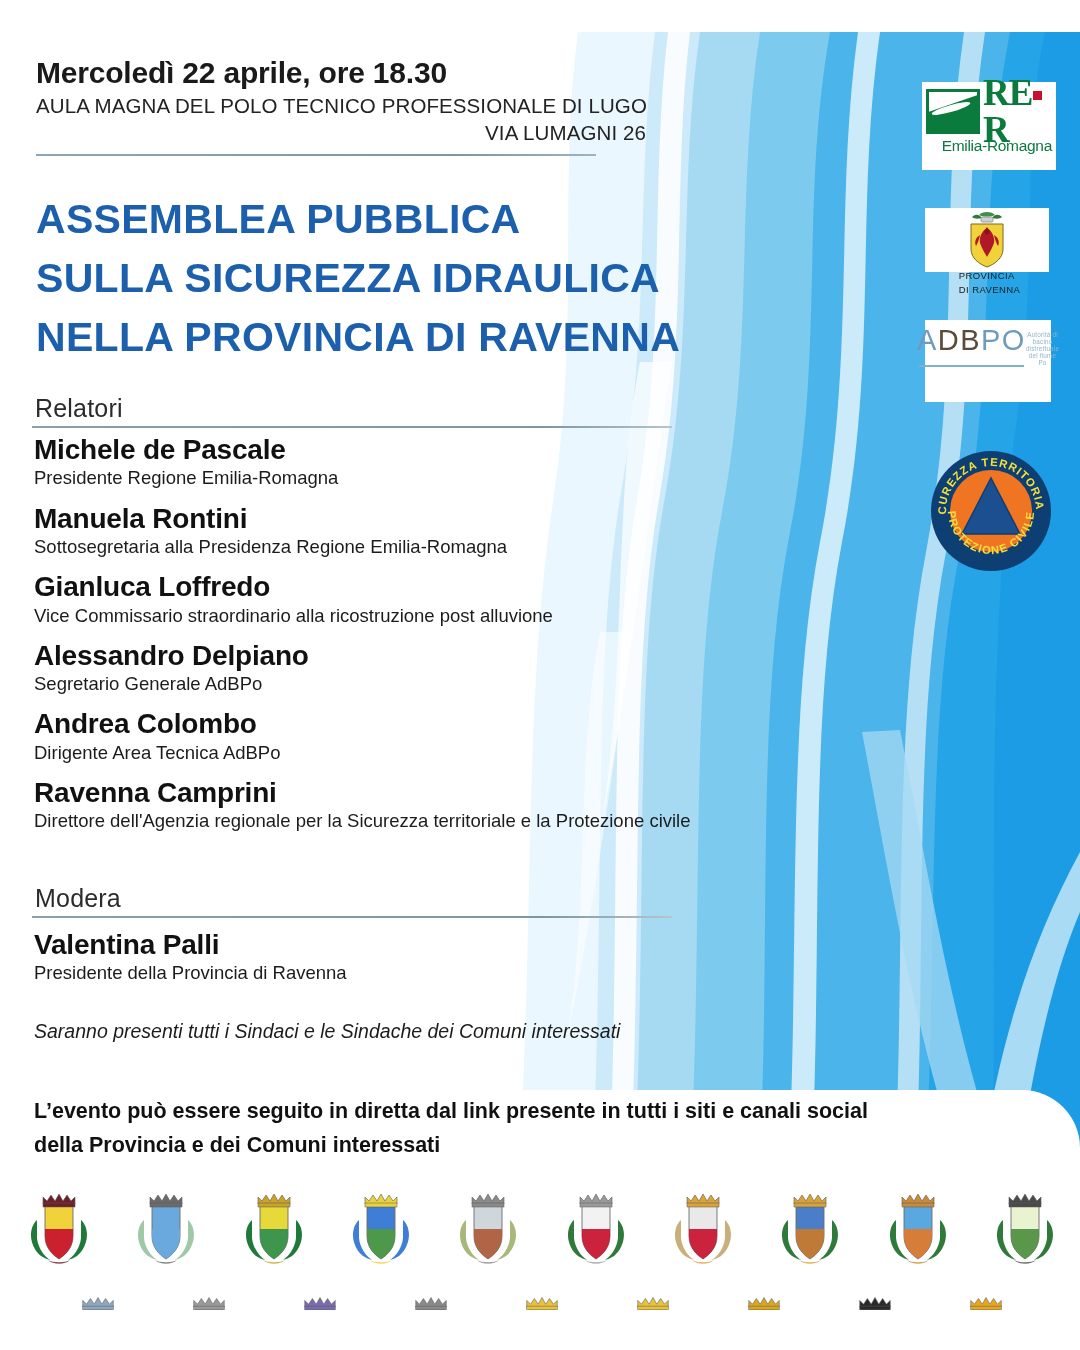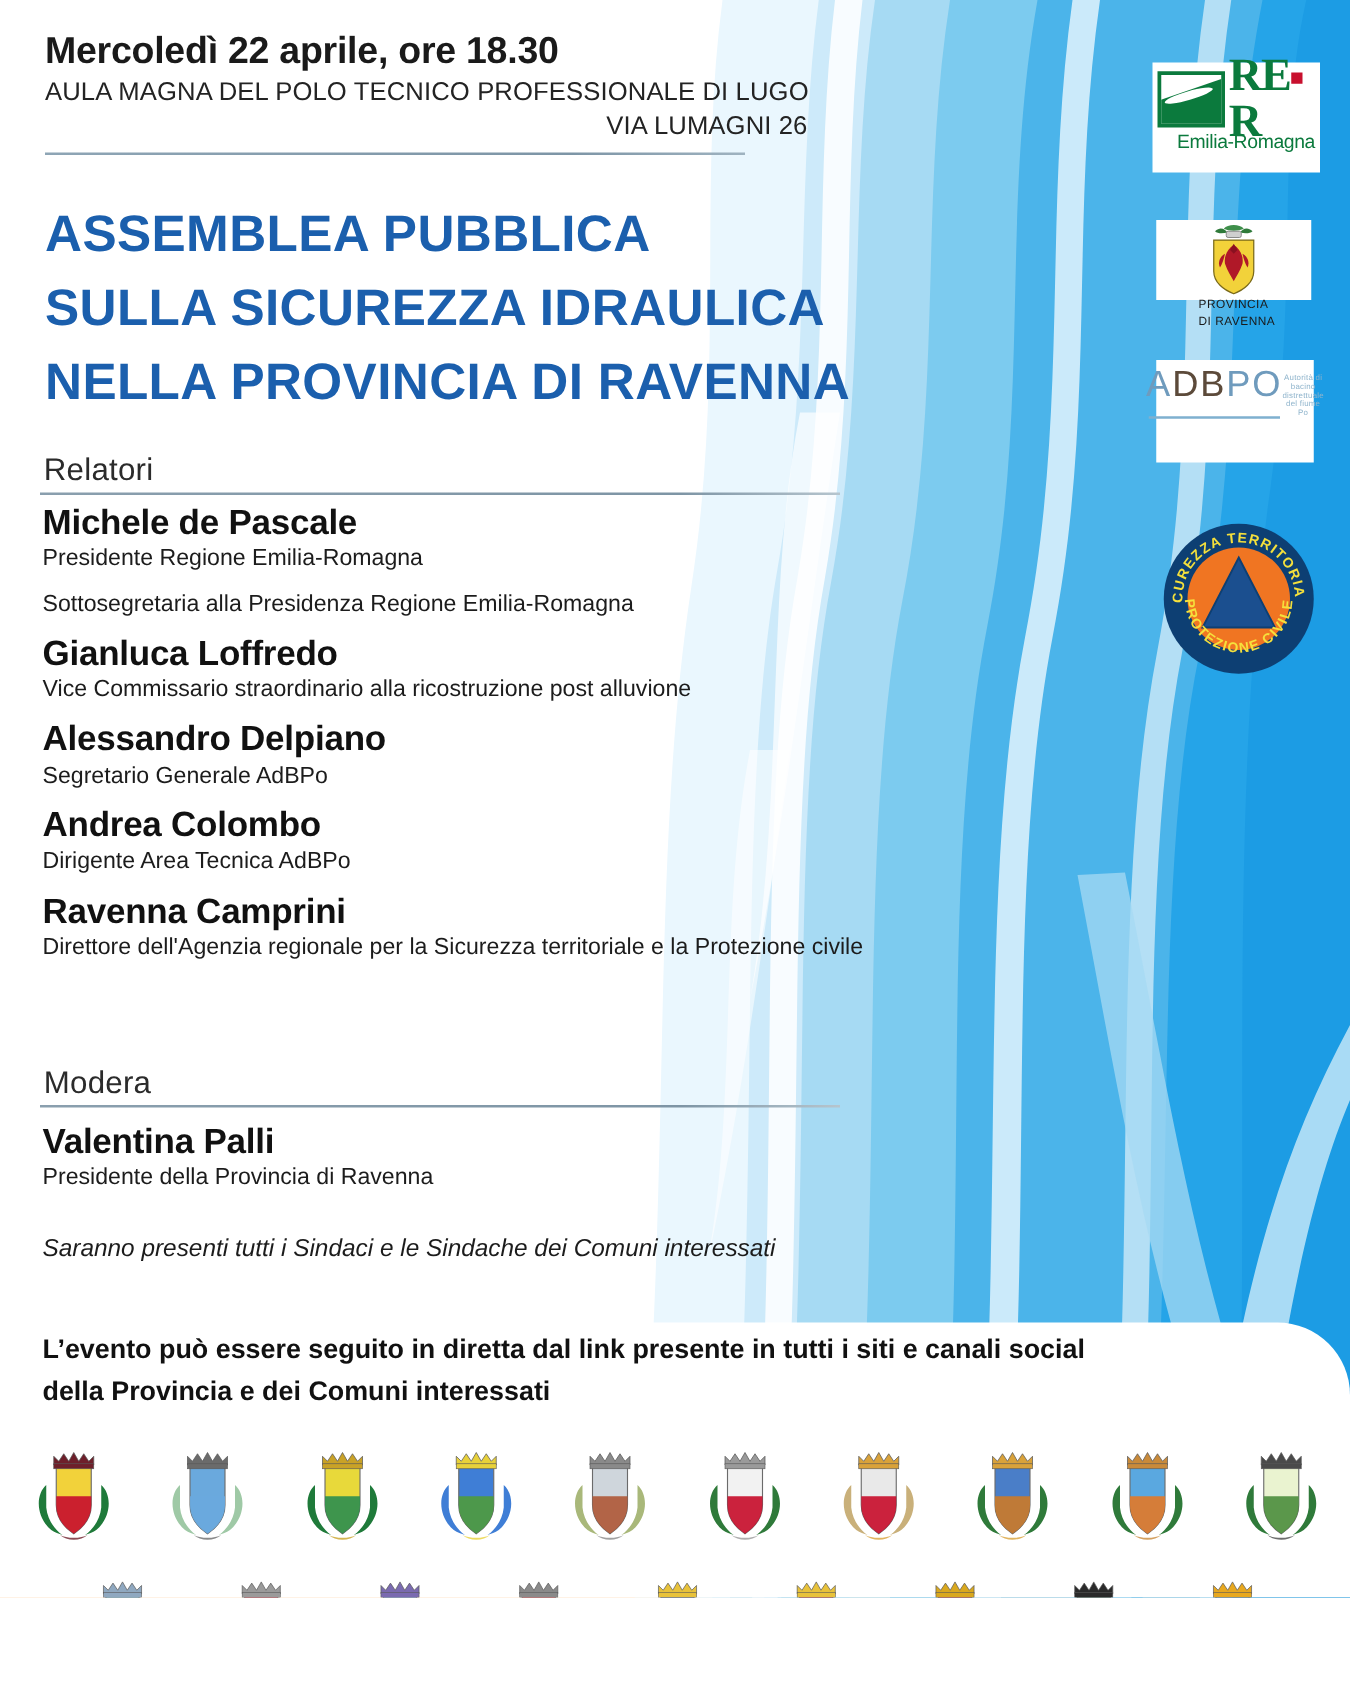--- a/index.html
+++ b/index.html
@@ -5,22 +5,23 @@
   * { box-sizing: border-box; margin: 0; padding: 0; }
   html, body {
     width: 1080px; height: 1350px;
     font-family: "Liberation Sans", sans-serif;
     background: #ffffff;
     overflow: hidden;
   }
   #poster {
     position: relative;
     width: 1080px; height: 1278px;
-    background: #fdba74;
+    background: #eab308;
     overflow: hidden;
+    margin-top: 32px;
   }
 
   
   #waves {
     position: absolute; top: 0; left: 0;
     width: 1080px; height: 1350px;
     z-index: 0;
   }
 
   
@@ -210,20 +211,21 @@
     <div class="label">Relatori</div>
     <div class="rule"></div>
   </div>
 
   <div id="speakers">
     <div class="person">
       <div class="pname">Michele de Pascale</div>
       <div class="prole">Presidente Regione Emilia-Romagna</div>
     </div>
     <div class="person">
+      <div class="pname">Manuela Rontini</div>
       <div class="prole">Sottosegretaria alla Presidenza Regione Emilia-Romagna</div>
     </div>
     <div class="person">
       <div class="pname">Gianluca Loffredo</div>
       <div class="prole">Vice Commissario straordinario alla ricostruzione post alluvione</div>
     </div>
     <div class="person">
       <div class="pname">Alessandro Delpiano</div>
       <div class="prole">Segretario Generale AdBPo</div>
     </div>

